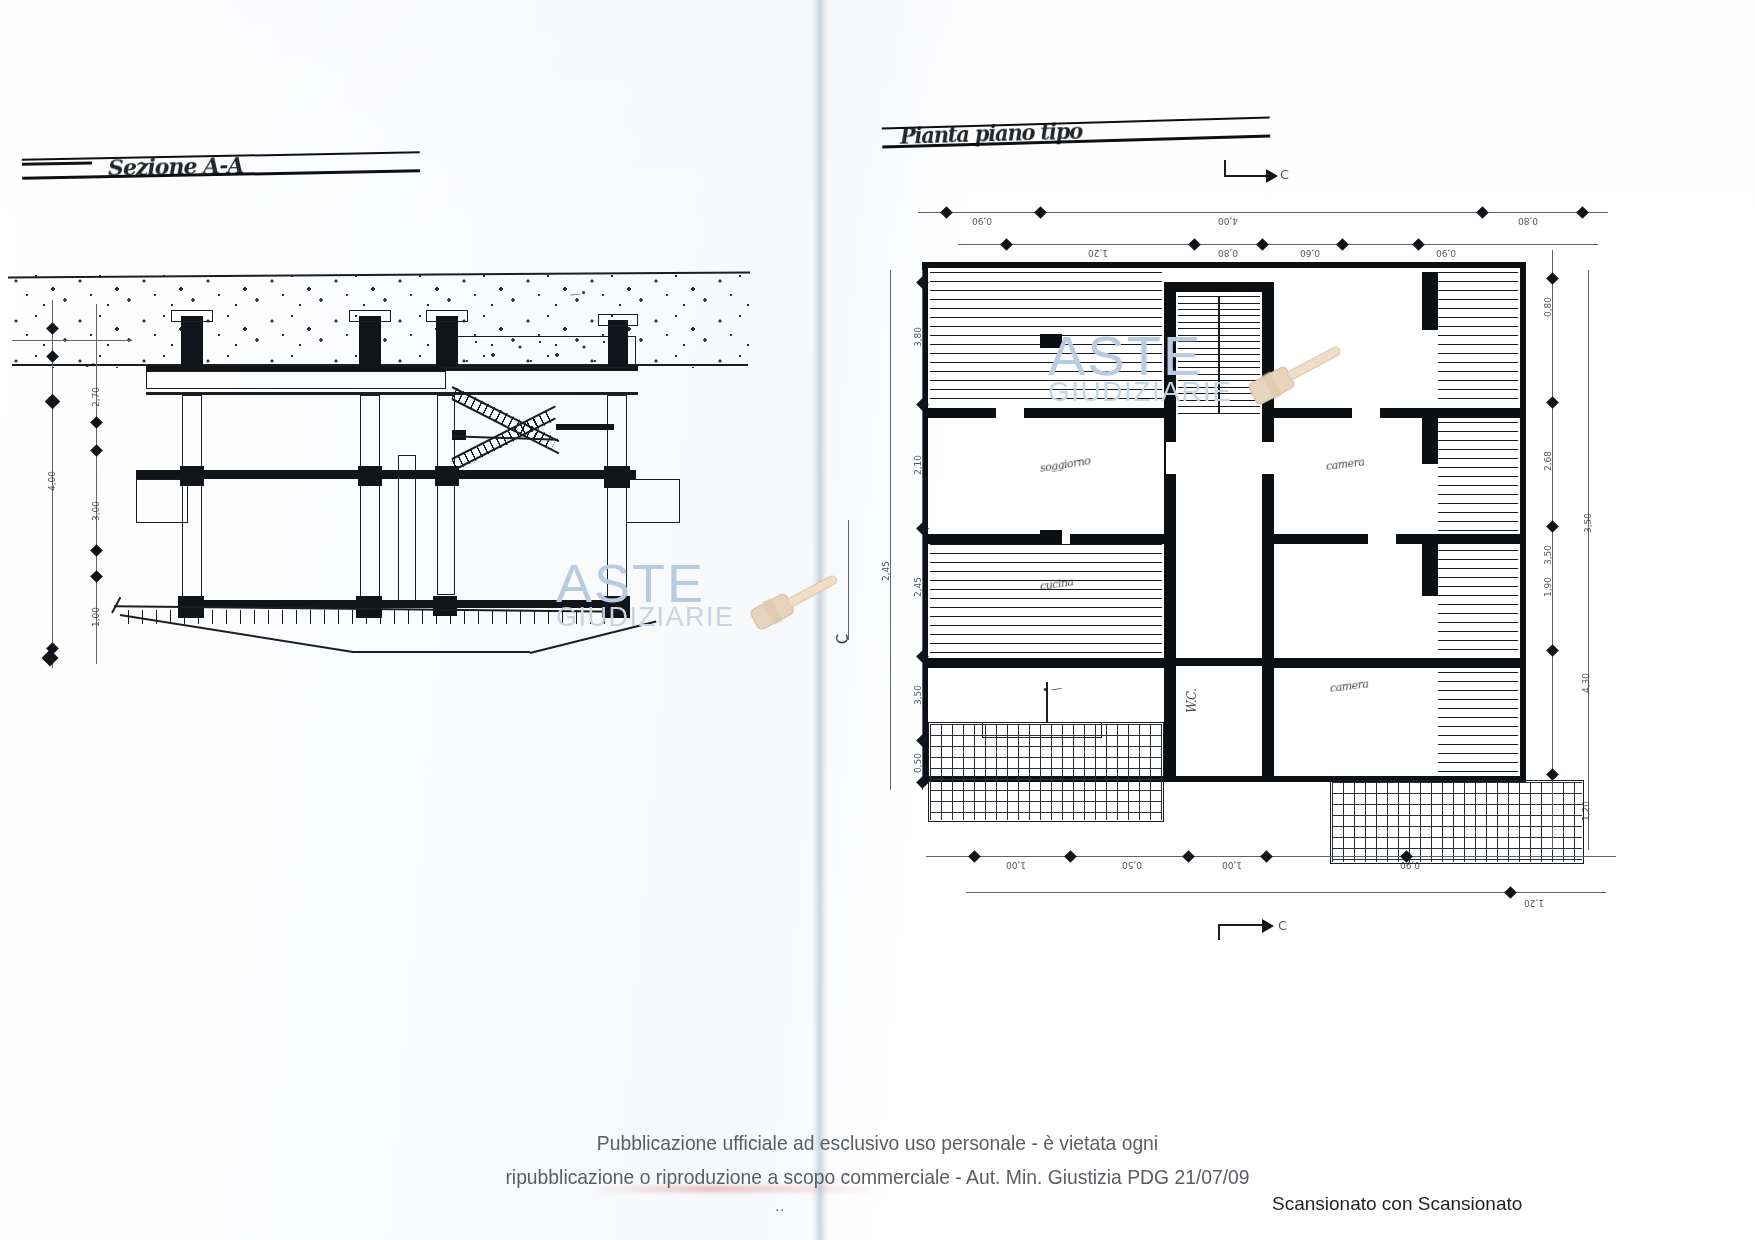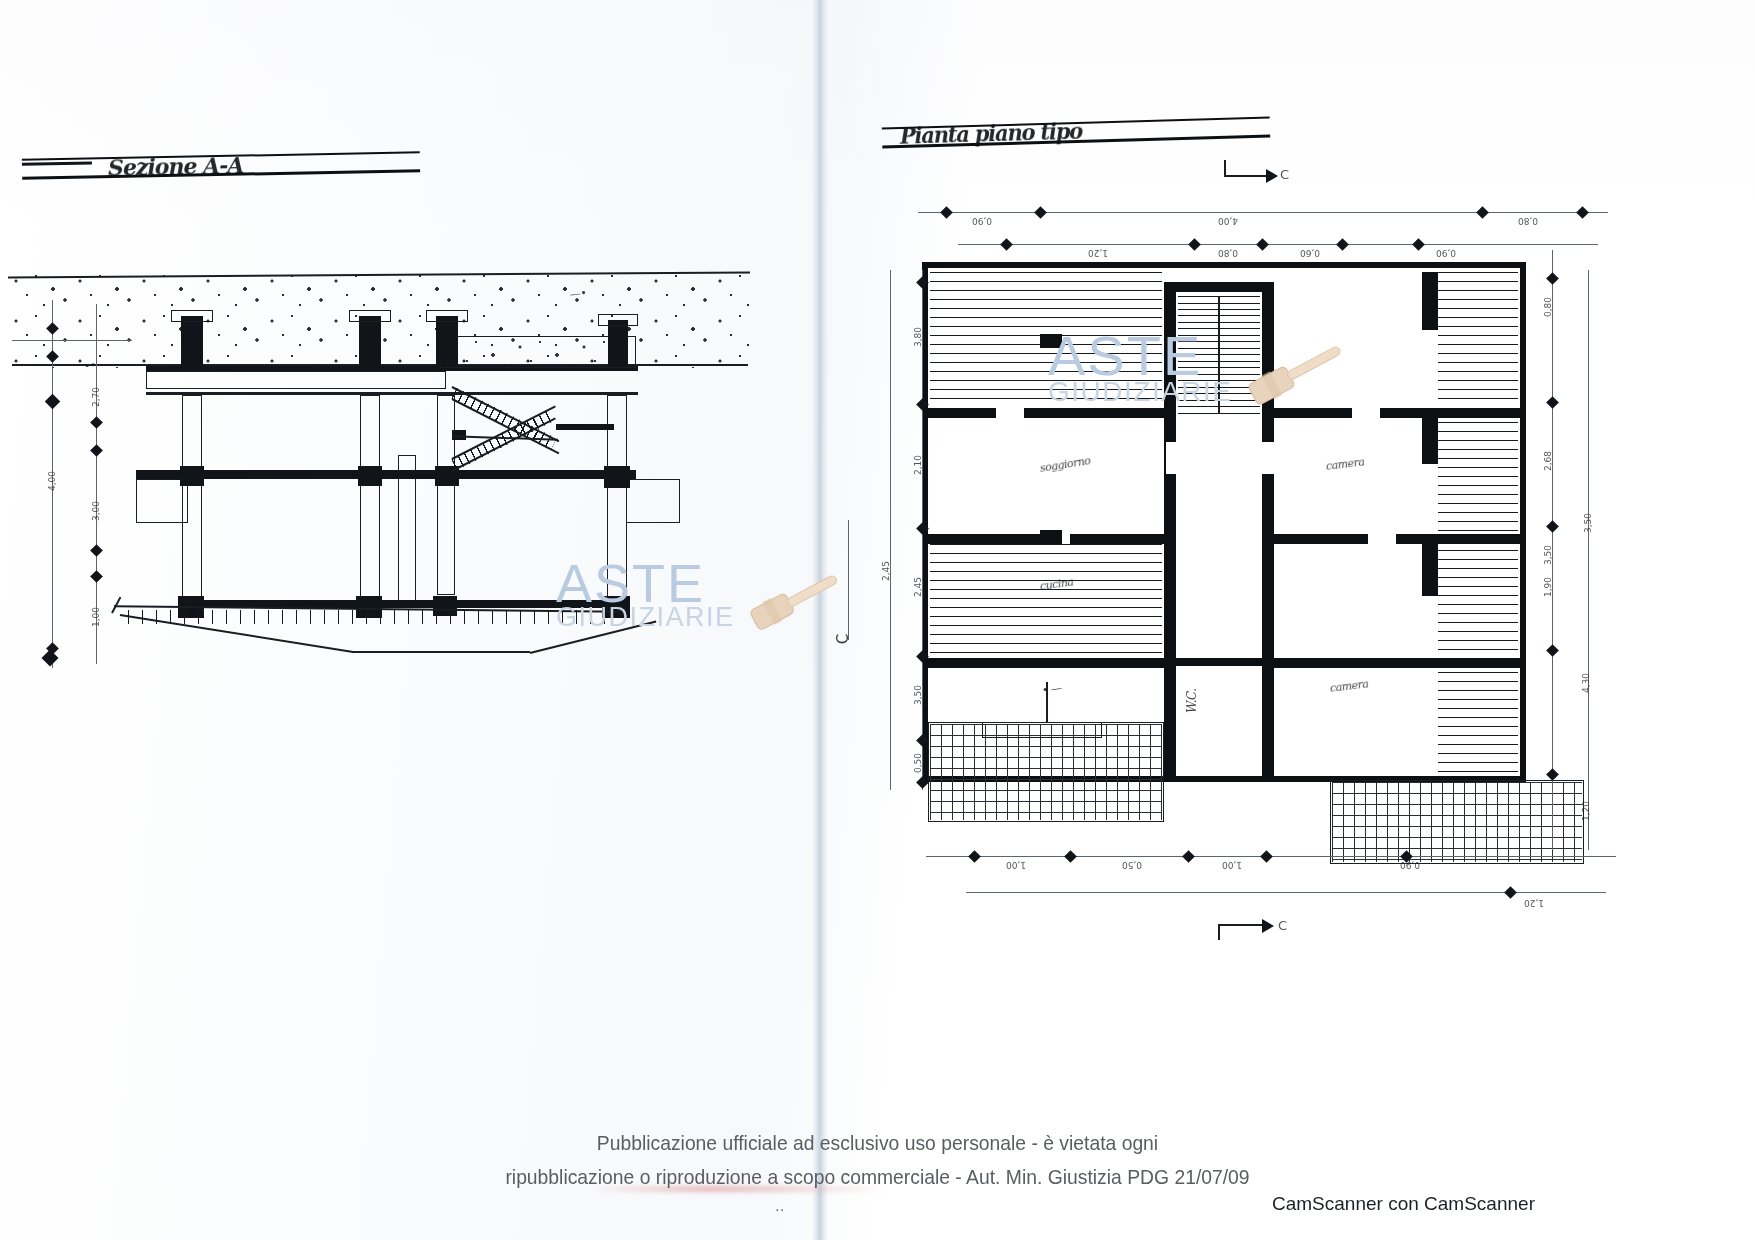--- a/index.html
+++ b/index.html
@@ -480,15 +480,15 @@
 
 
   <div class="red-smudge" style="left:590px;top:1186px;width:300px;"></div>
 
   <div class="footer" style="top:1126px;">
     <div>Pubblicazione ufficiale ad esclusivo uso personale - è vietata ogni</div>
     <div>ripubblicazione o riproduzione a scopo commerciale - Aut. Min. Giustizia PDG 21/07/09</div>
   </div>
   <div class="dim-txt" style="left:775px;top:1198px;font-size:14px;color:#3a3d42;">․․</div>
 
-  <div class="camscanner" style="left:1272px;top:1193px;">CamScanner con CamScanner</div>
+  <div class="camscanner" style="left:1272px;top:1193px;">Scansionato con Scansionato</div>
 
 </div>
 
 </body></html>

